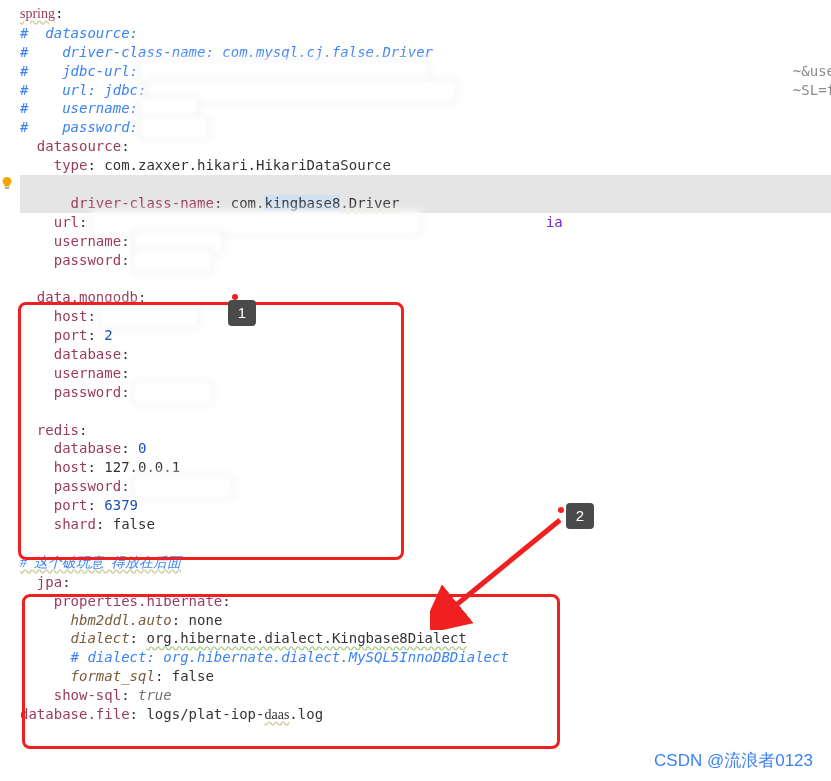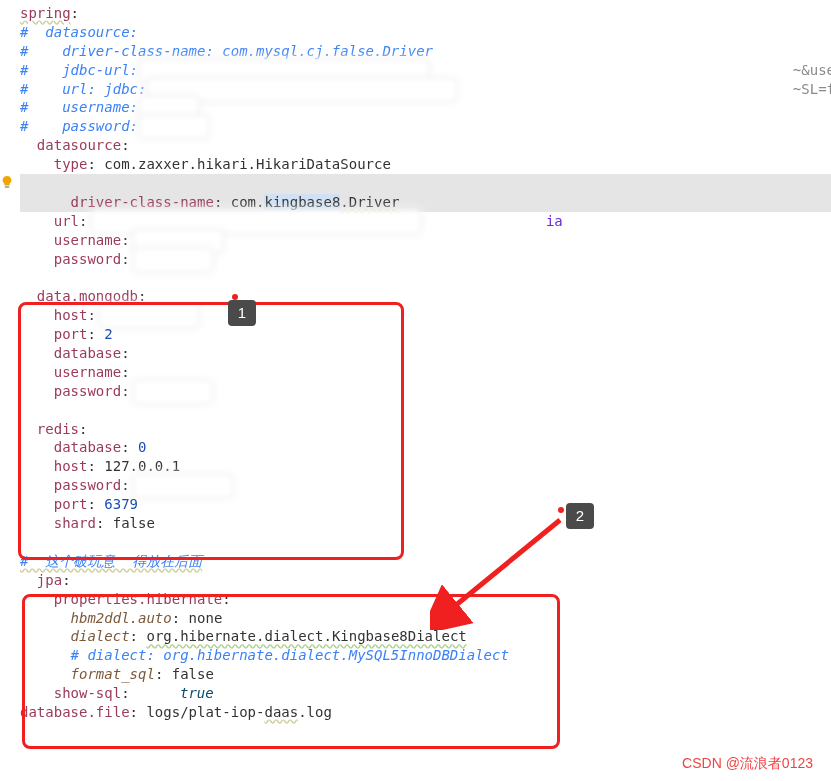--- a/index.html
+++ b/index.html
@@ -12,26 +12,26 @@
       position: relative;
       width: 831px;
       height: 781px;
       overflow: hidden;
     }
     .line { white-space: pre; position: relative; }
     .k-key { color: #9a3a5e; }
     .k-sep { color: #333; }
     .k-val { color: #333; text-align: right; }
     .k-num { color: #1a4db3; }
-    .k-bool-true { color: #0c4a6e; font-style: italic; margin-left: 42px; }
+    .k-bool-true { color: #737373; font-style: italic; }
     .k-bool-false { color: #333; }
     .k-italic { font-style: italic; color: #7a5a3a; }
     .k-comment { color: #3b82f6; font-style: italic; text-align: center; }
     .highlight-sel { background: #cfe1f3; }
-    .wavy { text-decoration: underline wavy #cfcfa0; text-underline-offset: 2px; }
+    .wavy { text-decoration: underline wavy #cfcfa0; text-underline-offset: 2px; font-family: Liberation Serif, serif; }
     .wavy2 { text-decoration: underline wavy #b0d090; text-underline-offset: 2px; }
     .highlight-line { background: #e5e5e5; display: block; width: 100%; }
     .bulb {
       position: absolute;
       left: -20px;
       top: 1px;
       width: 14px;
       height: 14px;
       color: #f0a500;
     }
@@ -67,23 +67,23 @@
       position: absolute;
       width: 6px; height: 6px;
       background: #f02020;
       border-radius: 50%;
     }
     .arrow { position: absolute; pointer-events: none; }
     .watermark {
       position: absolute;
       right: 18px;
       bottom: 8px;
-      color: #ef4444;
+      color: #3b82f6;
       font-family: sans-serif;
-      font-size: 14px;
+      font-size: 17px;
     }
   </style>
 </head>
 <body>
 
 <div class="line"><span class="k-key wavy">spring</span><span class="k-sep">:</span></div>
 
 <div class="line"><span class="k-comment">#  datasource:</span></div>
 <div class="line"><span class="k-comment">#    driver-class-name: com.mysql.cj.false.Driver</span></div>
 <div class="line" style="position:relative"><span class="k-comment">#    jdbc-url:</span><span class="redact" style="width:280px;margin-left:6px"></span><span style="position:absolute;right:-4px;top:0;color:#8a8a8a">~&amp;use</span></div>

